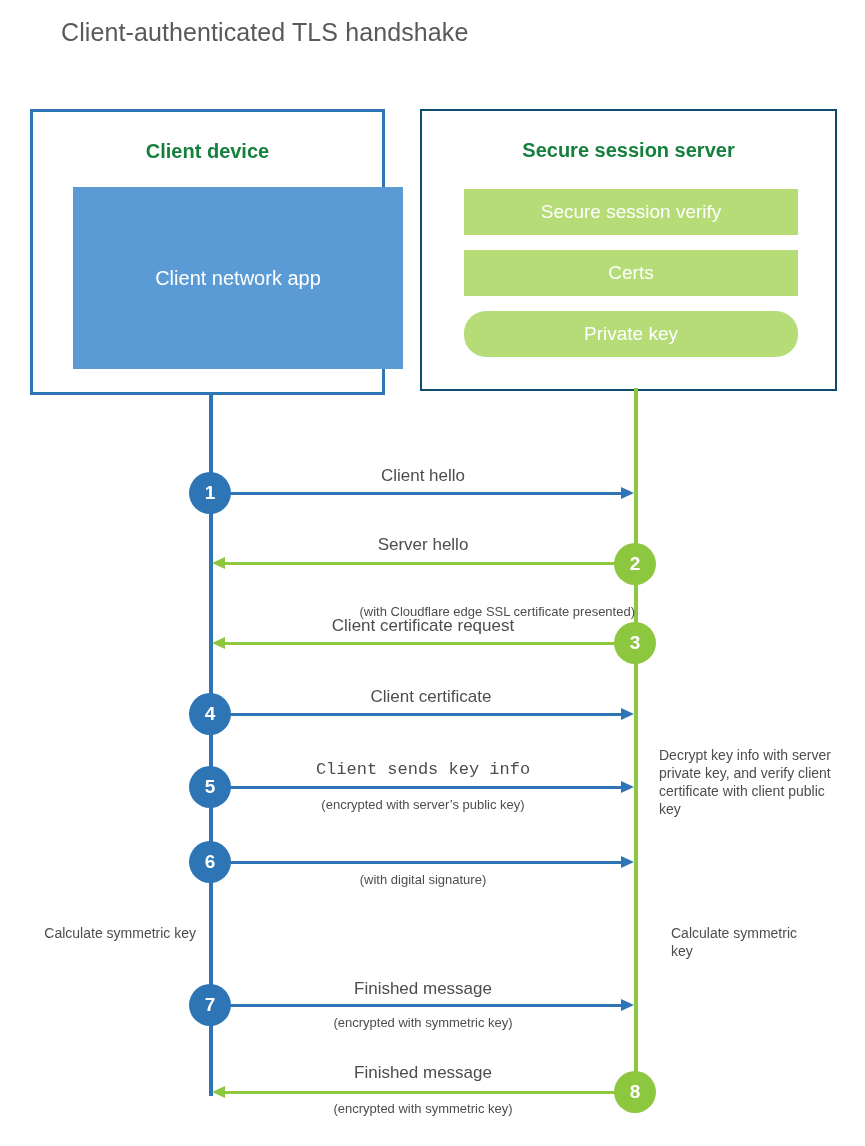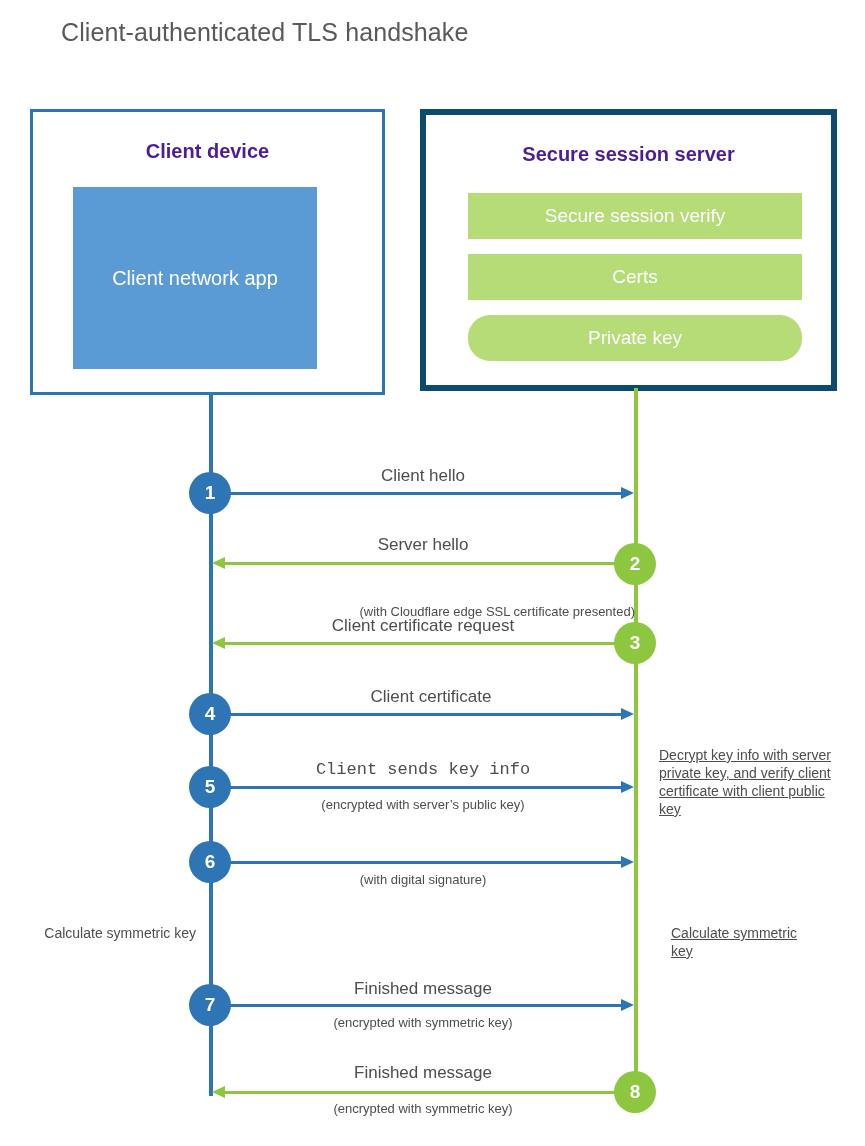--- a/index.html
+++ b/index.html
@@ -45,38 +45,38 @@
     top: 109px;
     width: 355px;
     height: 286px;
     border: 3px solid #2e75b6;
   }
   .party-box.server {
     left: 420px;
     top: 109px;
     width: 417px;
     height: 282px;
-    border: 6px solid #0c4a6e;
+    border: 2px solid #0c4a6e;
   }
   .party-title {
     position: absolute;
     left: 0;
     right: 0;
     top: 28px;
     text-align: center;
     font-size: 20px;
     font-weight: bold;
-    color: #4c1d95;
+    color: #15803d;
   }
 
   .client-app-block {
     position: absolute;
     left: 40px;
     top: 75px;
-    width: 244px;
+    width: 330px;
     height: 182px;
     background: #5b9bd5;
     color: #ffffff;
     font-size: 20px;
     line-height: 28px;
     display: flex;
     align-items: center;
     justify-content: center;
     text-align: center;
     box-sizing: border-box;
@@ -177,21 +177,21 @@
   .step-circle.green { background: #8dc63f; }
 
   
   .side-note {
     position: absolute;
     font-size: 14px;
     line-height: 18px;
     color: #4d4d4f;
   }
   .side-note.right-align { text-align: right; }
-  .side-note.left-align  { text-align: left; text-decoration: underline; }
+  .side-note.left-align  { text-align: left; }
 </style>
 </head>
 <body>
 
 <div id="diagram-root">
 
   <div class="page-title">Client-authenticated TLS handshake</div>
 
   <div class="party-box client">
     <div class="party-title">Client device</div>

